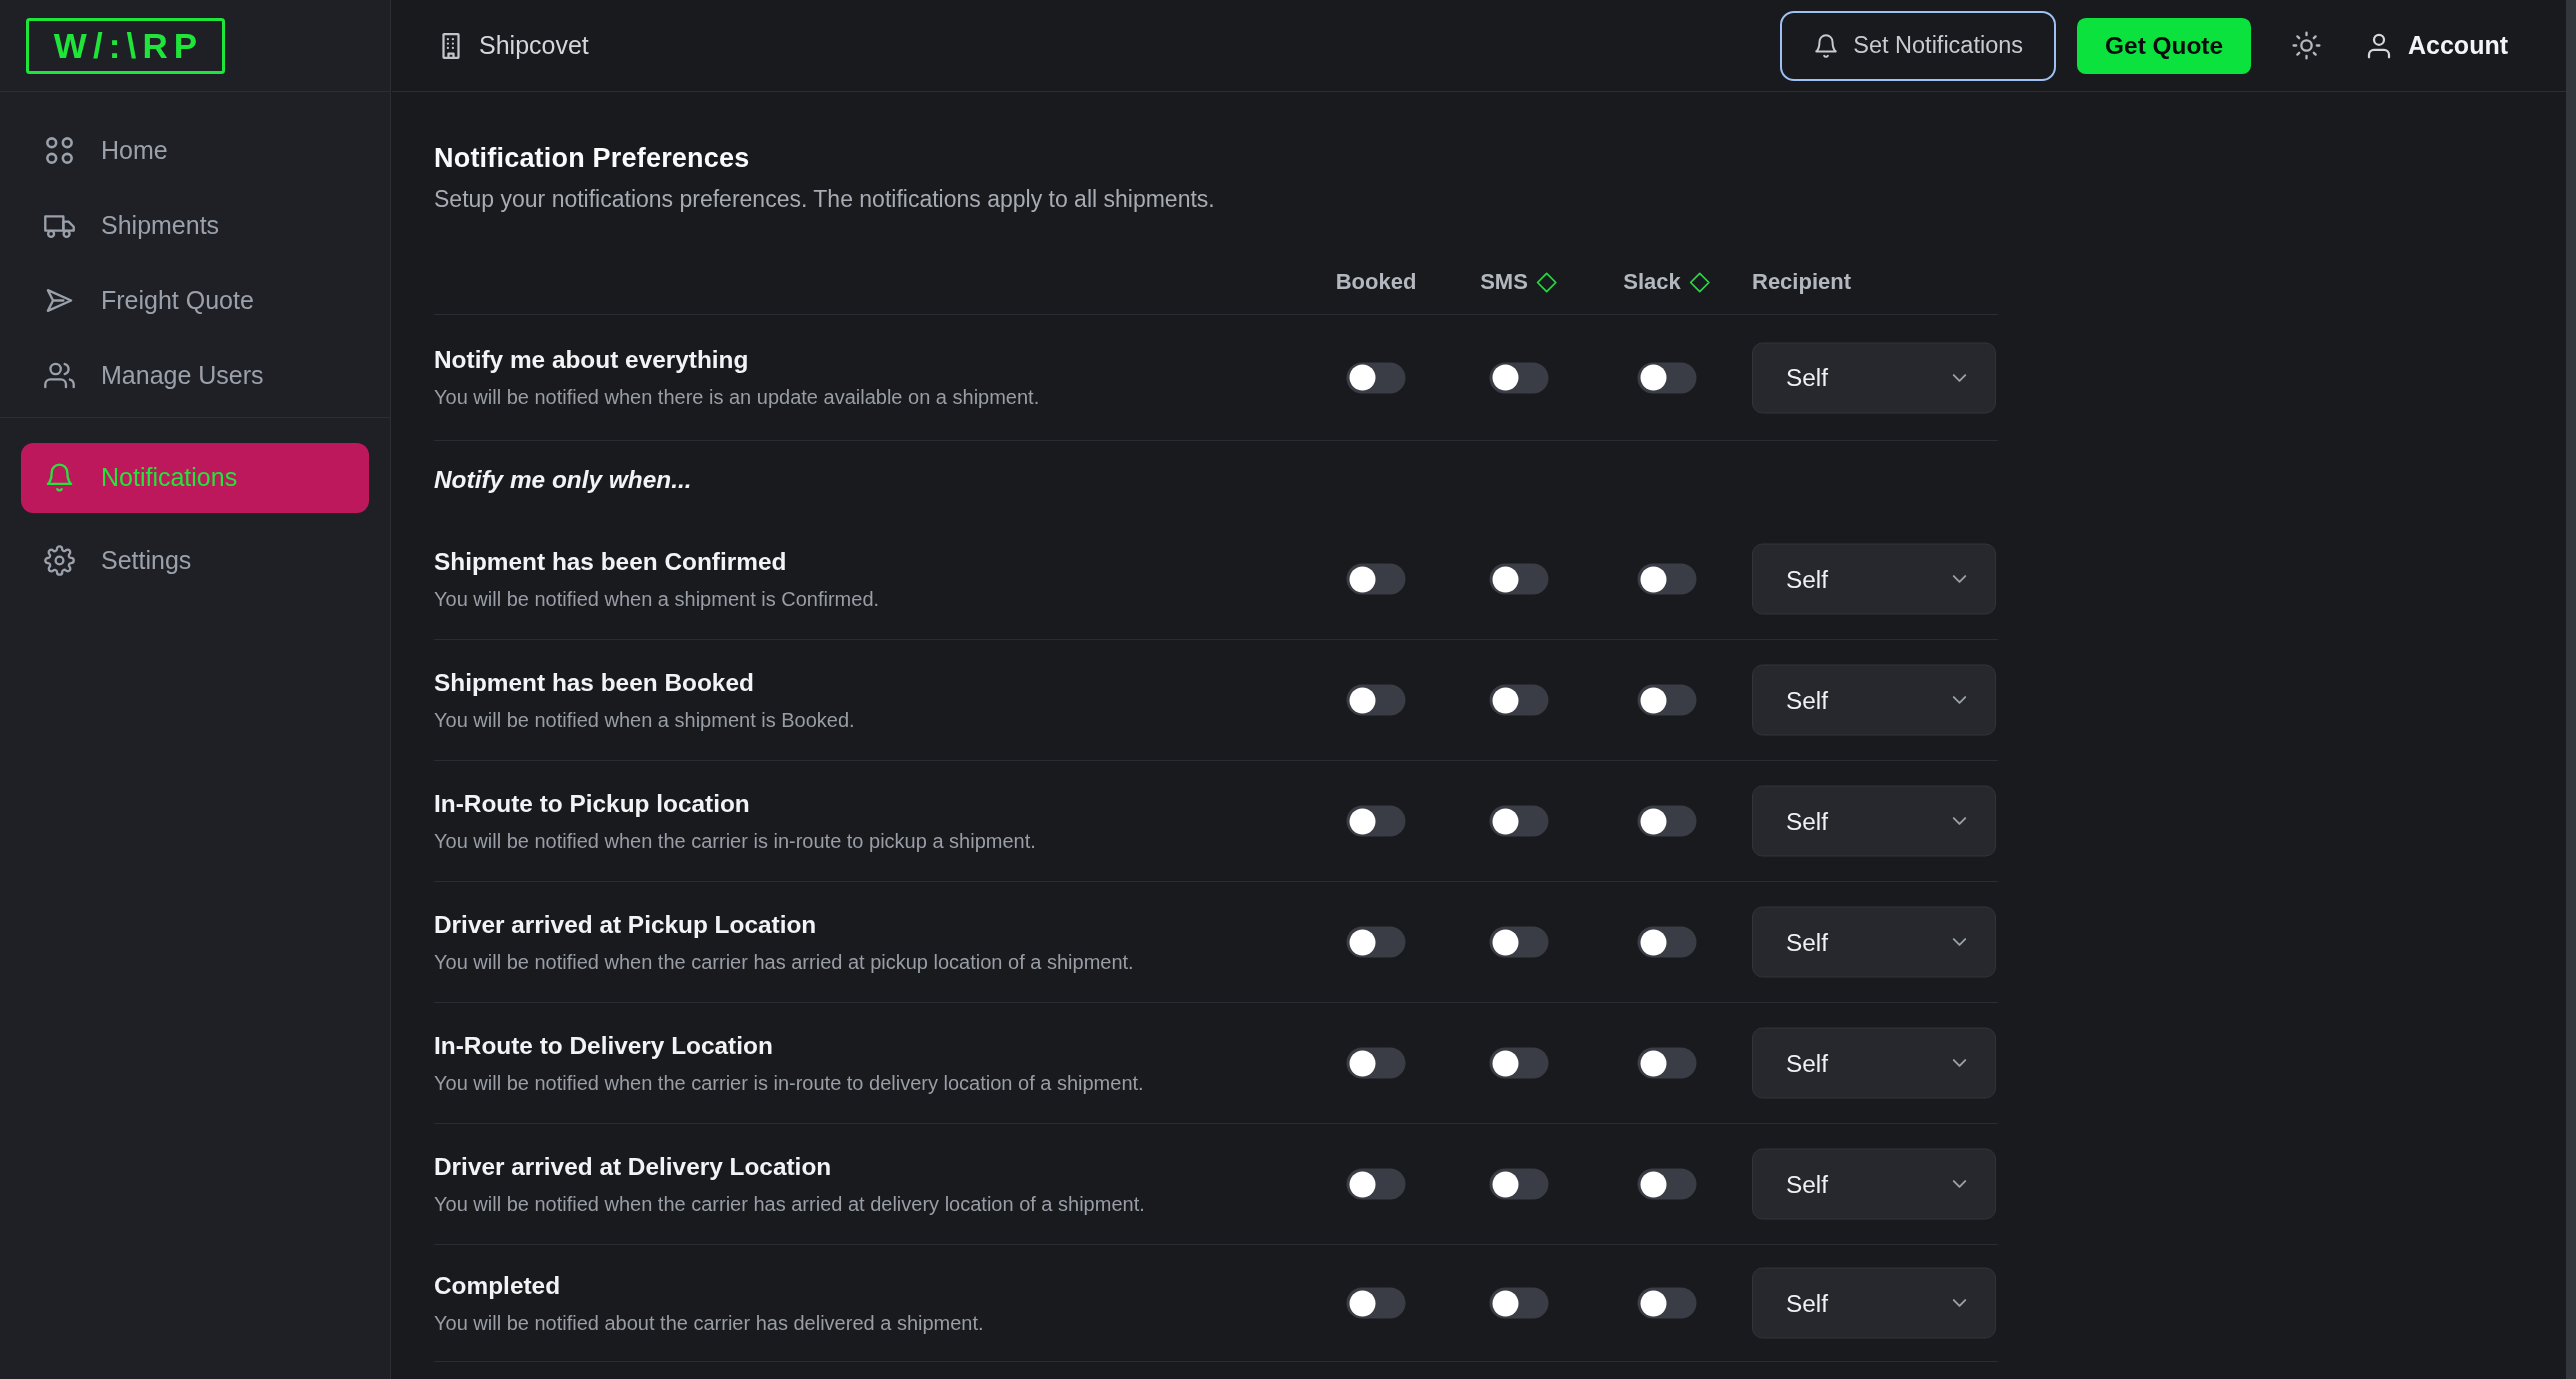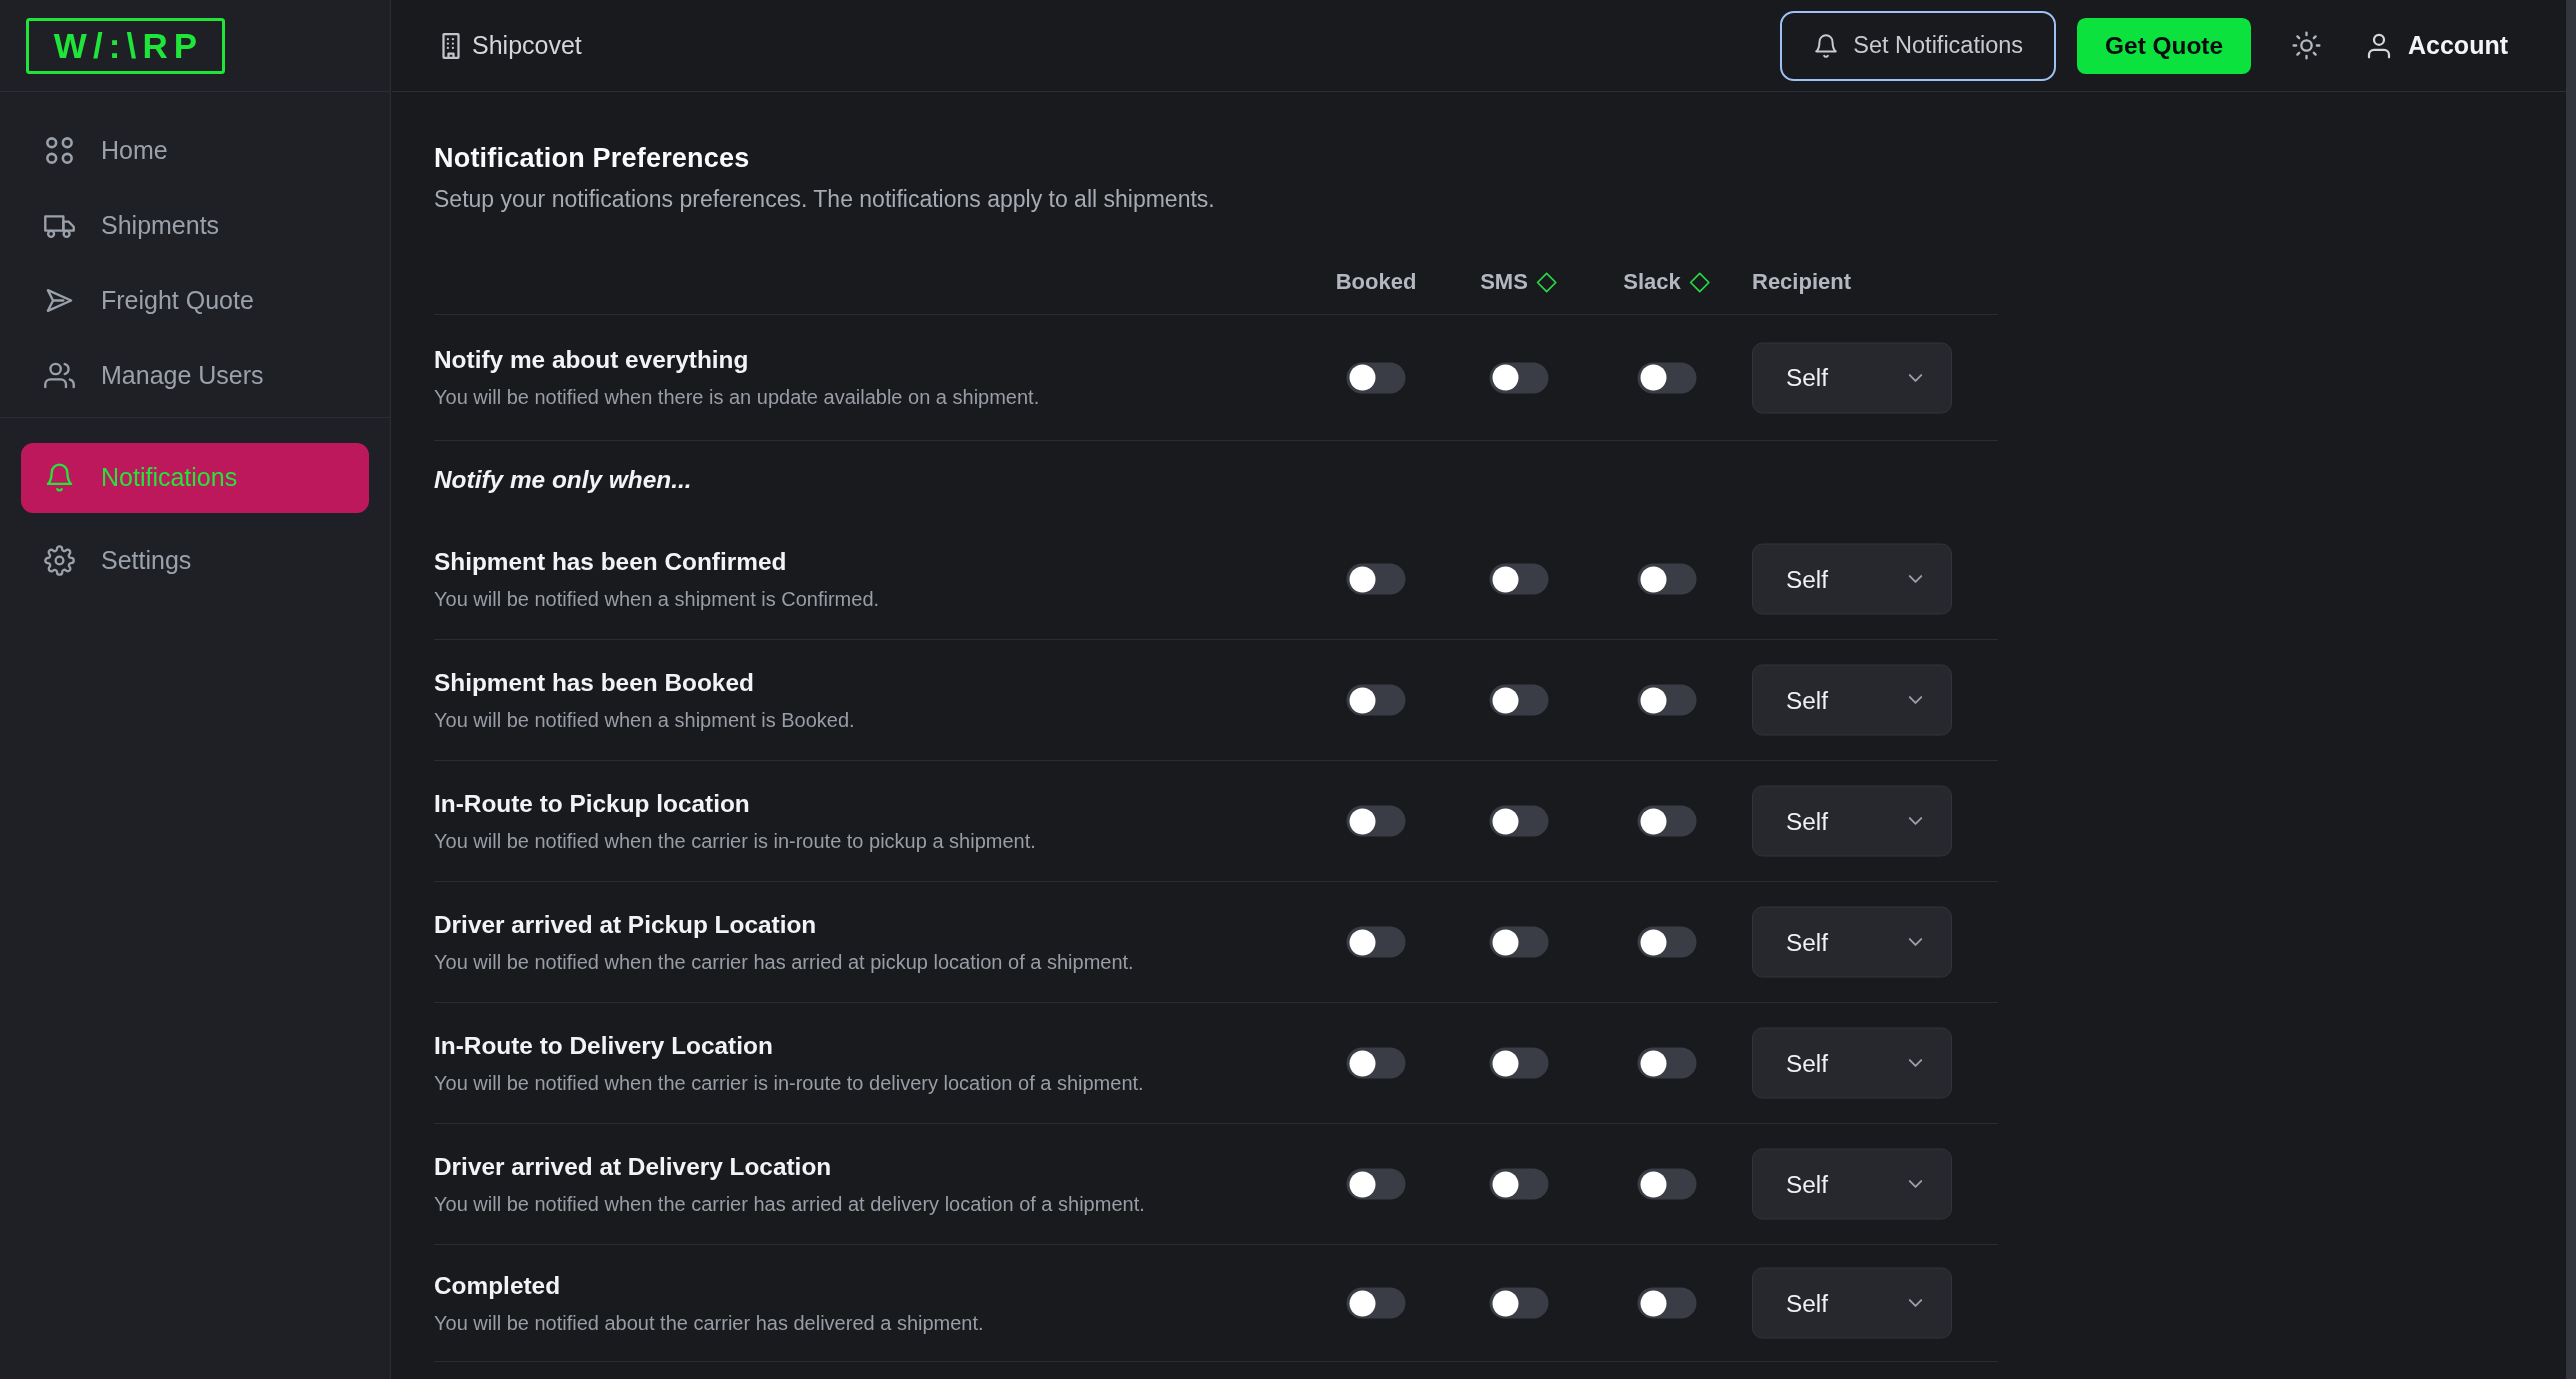--- a/index.html
+++ b/index.html
@@ -20,21 +20,21 @@
   .nav-item svg { width:31px; height:31px; stroke:#9ba1ab; }
   .nav-divider { border:none; border-top:0.9px solid #2c2e35; margin:4.4px 0 0 0; }
   .nav-item.active { margin:24.4px 21px 0 21px; padding-left:23px; height:70px; border-radius:12.2px;
                      background:#be185d; color:#24e43c; }
   .nav-item.active svg { stroke:#24e43c; }
   .nav-item.settings { margin-top:10.5px; }
 
   
   .topbar { position:absolute; left:392px; top:0; right:0; height:92px; background:#191a1e;
             border-bottom:0.9px solid #2c2e35; display:flex; align-items:center; padding:0 68px 0 44px; }
-  .company { display:flex; align-items:center; gap:6px; color:#d3d6da; font-size:25px; font-weight:500; }
+  .company { display:flex; align-items:center; gap:13px; color:#d3d6da; font-size:25px; font-weight:500; }
   .company svg { width:30px; height:30px; stroke:#c2c5cb; }
   .topbar-spacer { flex:1; }
   .btn-set-notifications { display:flex; align-items:center; gap:14px; height:70px; padding:0 31px;
             background:transparent; border:2.6px solid #9fc0f5; border-radius:14px; color:#c7cad0;
             font-size:23.5px; font-weight:500; cursor:pointer; font-family:inherit; }
   .btn-set-notifications svg { width:26px; height:26px; stroke:#c7cad0; }
   .btn-get-quote { margin-left:21px; height:56px; padding:0 28px; background:#0ce23e; border:none;
             border-radius:8.7px; color:#0a0c0f; font-size:24.4px; font-weight:700; cursor:pointer; font-family:inherit; }
   .theme-toggle { margin-left:40px; cursor:pointer; display:flex; align-items:center; }
   .theme-toggle svg { width:31px; height:31px; stroke:#b4b8bf; }
@@ -60,21 +60,21 @@
   .row.last  { height:117px; }
   .row-title { color:#f2f3f5; font-size:24.4px; font-weight:650; }
   .row-desc  { margin-top:12.2px; color:#989da6; font-size:20px; }
   .section-row { height:78px; display:flex; align-items:center;font-style:italic; }
   .section-title { color:#f2f3f5; font-size:24.4px; font-weight:650; }
 
   .cell { position:absolute; top:50%; transform:translate(-50%,-50%); }
   .toggle { width:59px; height:31px; border-radius:15.7px; background:#3a3d45; position:relative; cursor:pointer; }
   .knob { position:absolute; left:2.6px; top:2.6px; width:26px; height:26px; border-radius:50%; background:#ffffff; }
 
-  .select { position:absolute; left:1318px; top:50%; transform:translateY(-50%); width:200px; height:71px;
+  .select { position:absolute; left:1318px; top:50%; transform:translateY(-50%); width:244px; height:71px;
             background:#26282e; border:0.9px solid #32343b; border-radius:10.5px; display:flex; align-items:center;
             justify-content:space-between; padding:0 24.4px 0 33px; cursor:pointer;gap:44px; }
   .select-value { color:#f0f1f3; font-size:24.4px; }
   .select svg { width:23px; height:23px; stroke:#9ba0a8; }
 
   .scrollbar { position:absolute; right:0; top:0; width:10.5px; height:100%; background:#34363e; }
 </style>
 </head>
 <body>
 

